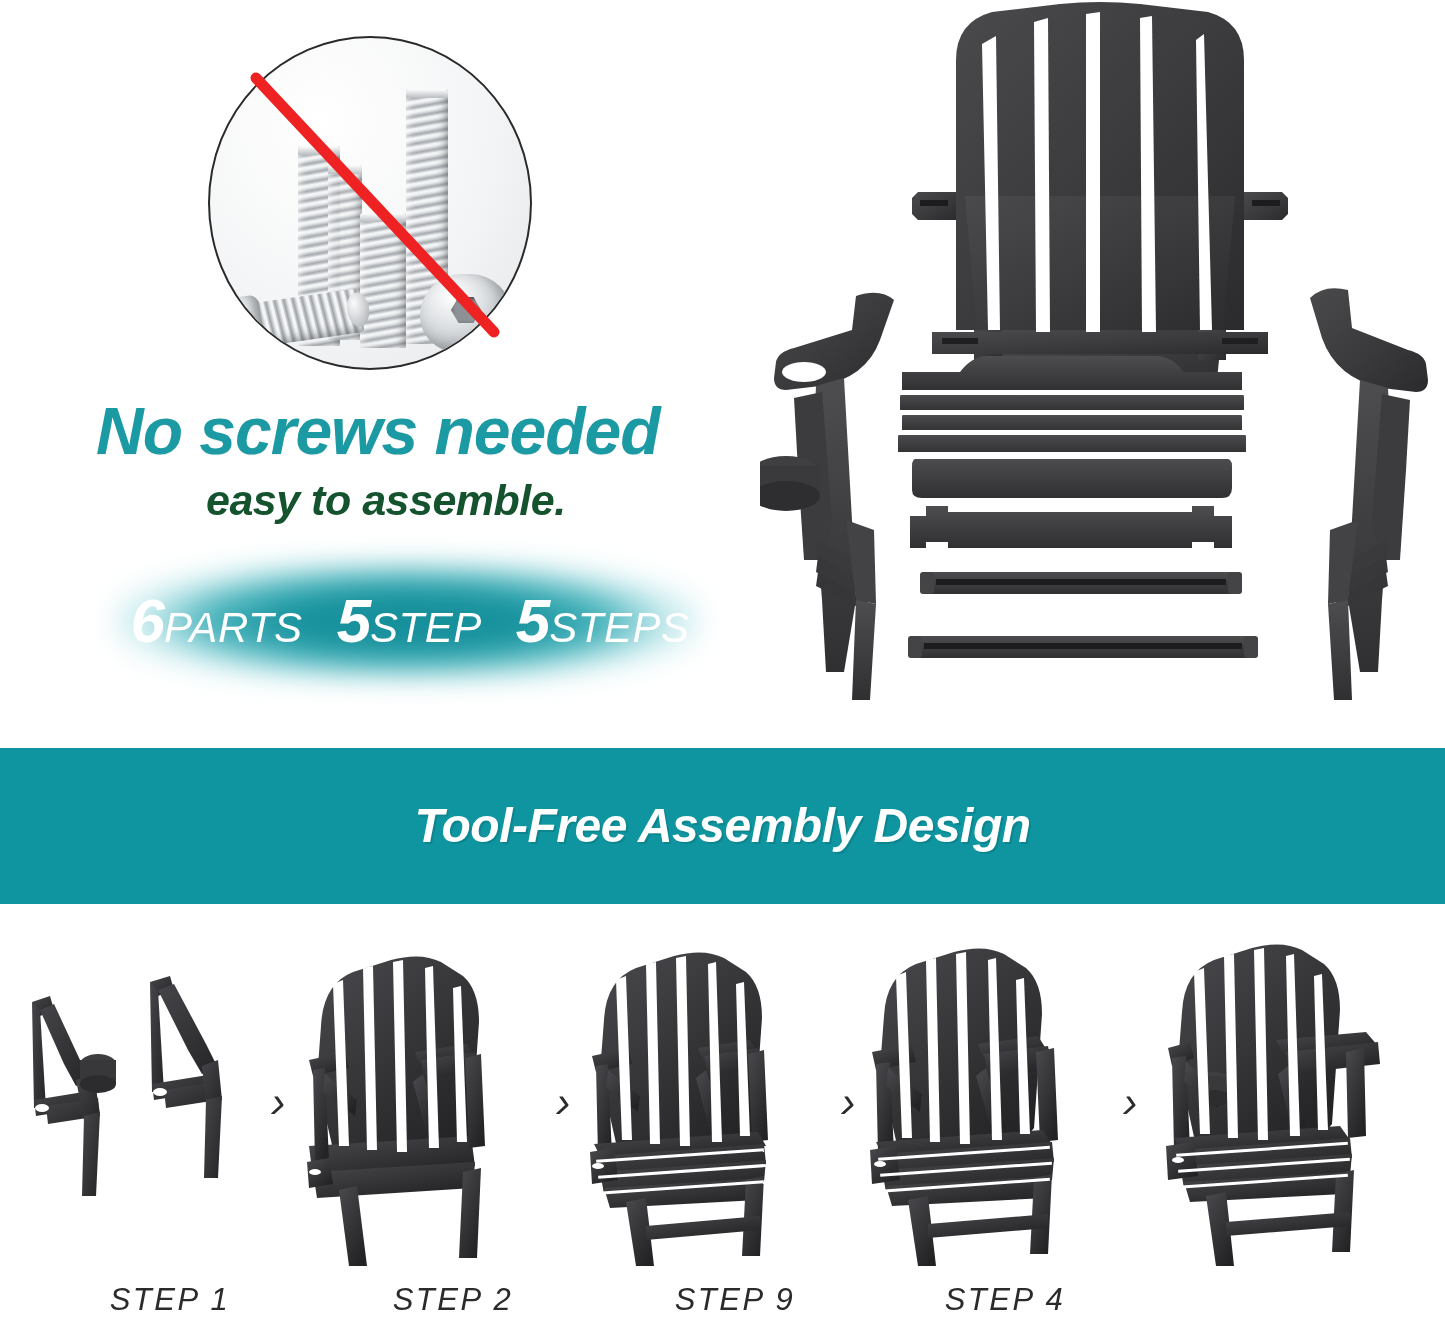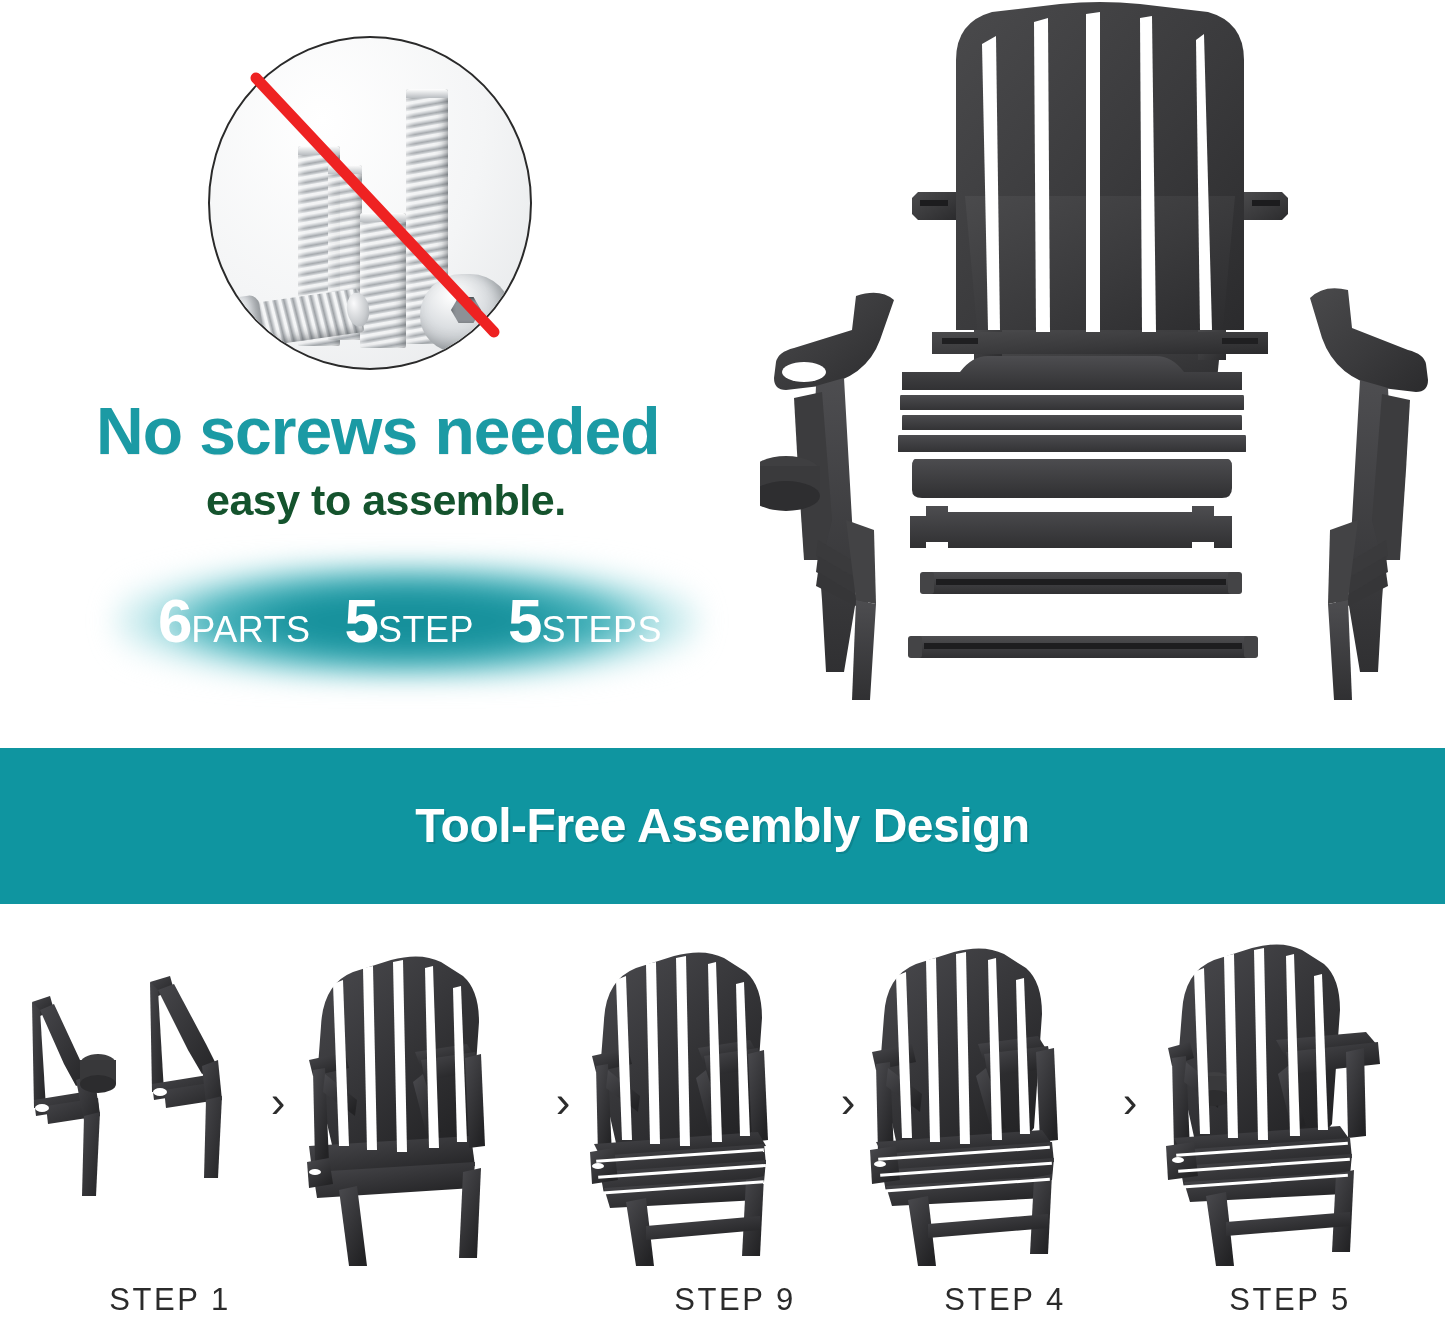--- a/index.html
+++ b/index.html
@@ -2,21 +2,21 @@
 <html><head>
 <meta charset="utf-8">
 <style>
   html,body{margin:0;padding:0;}
   body{
     width:1445px;height:1328px;
     background:#ffffff;
     font-family:"Liberation Sans", sans-serif;
     overflow:hidden;position:relative;
   }
-  .page{position:relative;width:1169px;height:1328px;background:#fff;}
+  .page{position:relative;width:1169px;height:1328px;background:#fff;font-style:italic;}
 
   
   .top-section{position:absolute;left:0;top:0;width:1445px;height:748px;}
 
   
   .screw-circle{
     position:absolute;left:208px;top:36px;width:320px;height:330px;
     border-radius:50%;overflow:hidden;
     border:2px solid #2a2a2a;
     background:radial-gradient(ellipse at 35% 25%, #ffffff 0%, #f4f5f6 55%, #e4e6e8 100%);
@@ -105,21 +105,21 @@
        rgba(120,205,212,.45) 76%, rgba(210,240,243,.15) 90%, rgba(255,255,255,0) 100%);
     filter:blur(13px);
   }
   .stats-text{
     position:absolute;left:0;top:22px;width:700px;height:118px;
     display:flex;align-items:center;justify-content:center;gap:34px;
     color:#ffffff;
   }
   .stat{display:flex;align-items:baseline;}
   .stat .num{font-size:62px;font-weight:bold;line-height:1;letter-spacing:-1px;}
-  .stat .unit{font-size:36px;font-weight:normal;line-height:1;letter-spacing:.5px;}
+  .stat .unit{font-size:42px;font-weight:normal;line-height:1;letter-spacing:.5px;}
 
   
   .exploded{position:absolute;left:760px;top:0;width:685px;height:720px;}
 
   
   .banner{
     position:absolute;left:0;top:748px;width:1445px;height:156px;
     background:#0f95a0;
     display:flex;align-items:center;justify-content:center;
   }
@@ -535,18 +535,18 @@
           <rect x="26" y="208" width="172" height="3" transform="rotate(-4 110 209)"></rect>
           <rect x="28" y="224" width="172" height="3" transform="rotate(-4 110 225)"></rect>
           <rect x="32" y="240" width="166" height="3" transform="rotate(-4 110 241)"></rect>
         </g>
       </svg>
     </div>
   </div>
 
   <div class="step-labels">
     <div class="step-label" style="left:35px">STEP 1</div>
+    <div class="step-label" style="left:318px">STEP 2</div>
     <div class="step-label" style="left:600px">STEP 9</div>
     <div class="step-label" style="left:870px">STEP 4</div>
-    <div class="step-label" style="left:1155px">STEP 5</div>
   </div>
 
 </div>
 
 </body></html>

